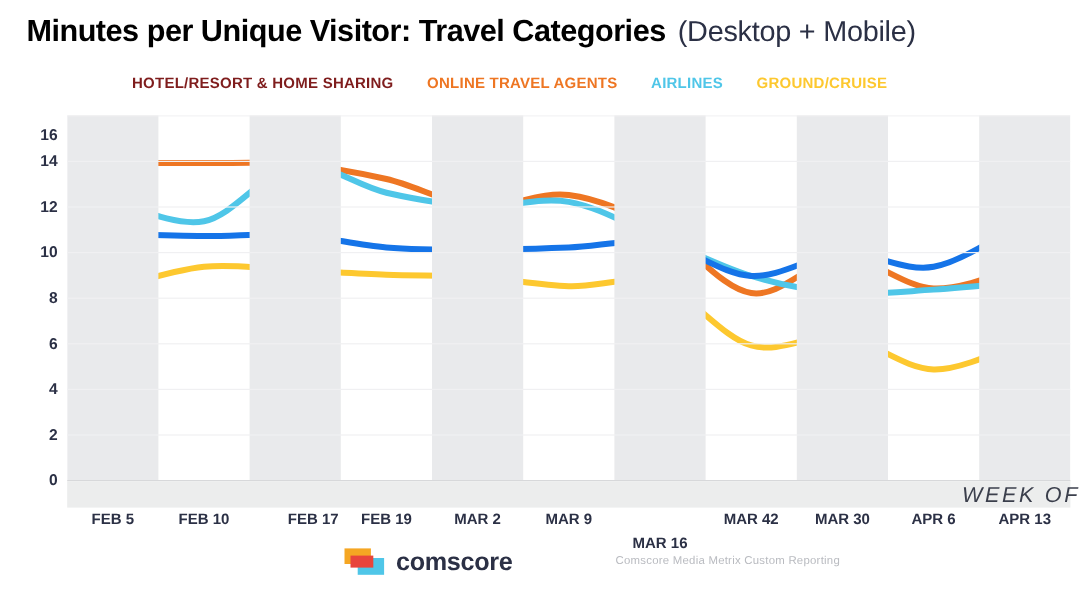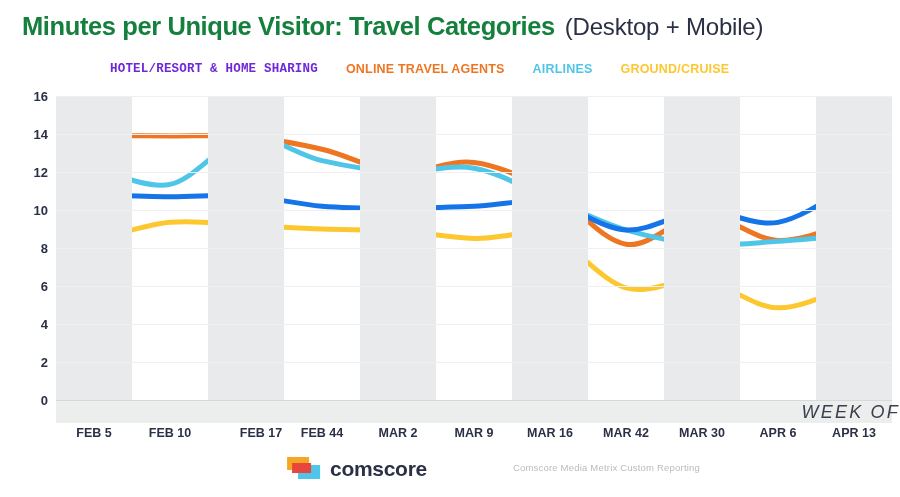--- a/index.html
+++ b/index.html
@@ -9,21 +9,21 @@
     -webkit-font-smoothing:antialiased;
   }
   .page{position:relative;width:900px;height:497px;box-sizing:border-box;}
 
   
   .title-row{
     position:absolute;left:22px;top:12px;right:10px;
     display:flex;align-items:baseline;gap:10px;white-space:nowrap;
   }
   .title-main{
-    font-size:25.5px;font-weight:bold;color:#15803d;letter-spacing:-0.4px;
+    font-size:25.5px;font-weight:bold;color:#000000;letter-spacing:-0.4px;
   }
   .title-sub{
     font-size:24px;font-weight:normal;color:#2b3045;letter-spacing:-0.2px;
   }
 
   .legend{
     position:absolute;left:110px;top:62px;
     display:flex;align-items:center;gap:28px;white-space:nowrap;
   }
   .legend-item{
@@ -90,29 +90,29 @@
 <body>
 
 <div class="page">
 
   <div class="title-row">
     <span class="title-main">Minutes per Unique Visitor: Travel Categories</span>
     <span class="title-sub">(Desktop + Mobile)</span>
   </div>
 
   <div class="legend" id="legend">
-      <span class="legend-item" style="color: #6d28d9; font-family: Liberation Mono, monospace;">HOTEL/RESORT &amp; HOME SHARING</span>
+      <span class="legend-item" style="color: #7f1d1d;">HOTEL/RESORT &amp; HOME SHARING</span>
       <span class="legend-item" style="color: rgb(238, 118, 35);">ONLINE TRAVEL AGENTS</span>
       <span class="legend-item" style="color: rgb(79, 198, 232);">AIRLINES</span>
       <span class="legend-item" style="color: rgb(253, 200, 47);">GROUND/CRUISE</span>
     </div>
 
   <div class="chart-wrap">
     <div class="y-axis" id="yaxis">
-        <div class="y-tick" style="top: 0px;">16</div>
+        <div class="y-tick" style="top: 16px;">16</div>
         <div class="y-tick" style="top: 38px;">14</div>
         <div class="y-tick" style="top: 76px;">12</div>
         <div class="y-tick" style="top: 114px;">10</div>
         <div class="y-tick" style="top: 152px;">8</div>
         <div class="y-tick" style="top: 190px;">6</div>
         <div class="y-tick" style="top: 228px;">4</div>
         <div class="y-tick" style="top: 266px;">2</div>
         <div class="y-tick" style="top: 304px;">0</div>
       </div>
     <div class="plot" id="plot">
@@ -137,24 +137,24 @@
         <div class="gridline" style="top: 228px;"></div>
         <div class="gridline" style="top: 266px;"></div>
       </div>
     <div class="axis-line"></div>
     <div class="weekof-band"></div>
     <div class="weekof-label">WEEK OF</div>
     <div class="x-axis" id="xaxis">
         <div class="x-tick" style="left: 38px;">FEB 5</div>
         <div class="x-tick" style="left: 114px;">FEB 10</div>
         <div class="x-tick" style="left: 205px;">FEB 17</div>
-        <div class="x-tick" style="left: 266px;">FEB 44</div>
+        <div class="x-tick" style="left: 266px;">FEB 19</div>
         <div class="x-tick" style="left: 342px;">MAR 2</div>
         <div class="x-tick" style="left: 418px;">MAR 9</div>
-        <div class="x-tick" style="left: 494px;">MAR 16</div>
+        <div class="x-tick" style="left: 494px; margin-top: 20px;">MAR 16</div>
         <div class="x-tick" style="left: 570px;">MAR 42</div>
         <div class="x-tick" style="left: 646px;">MAR 30</div>
         <div class="x-tick" style="left: 722px;">APR 6</div>
         <div class="x-tick" style="left: 798px;">APR 13</div>
       </div>
   </div>
 
   <div class="footer">
     <div class="brand">
       <span class="brand-logo">

